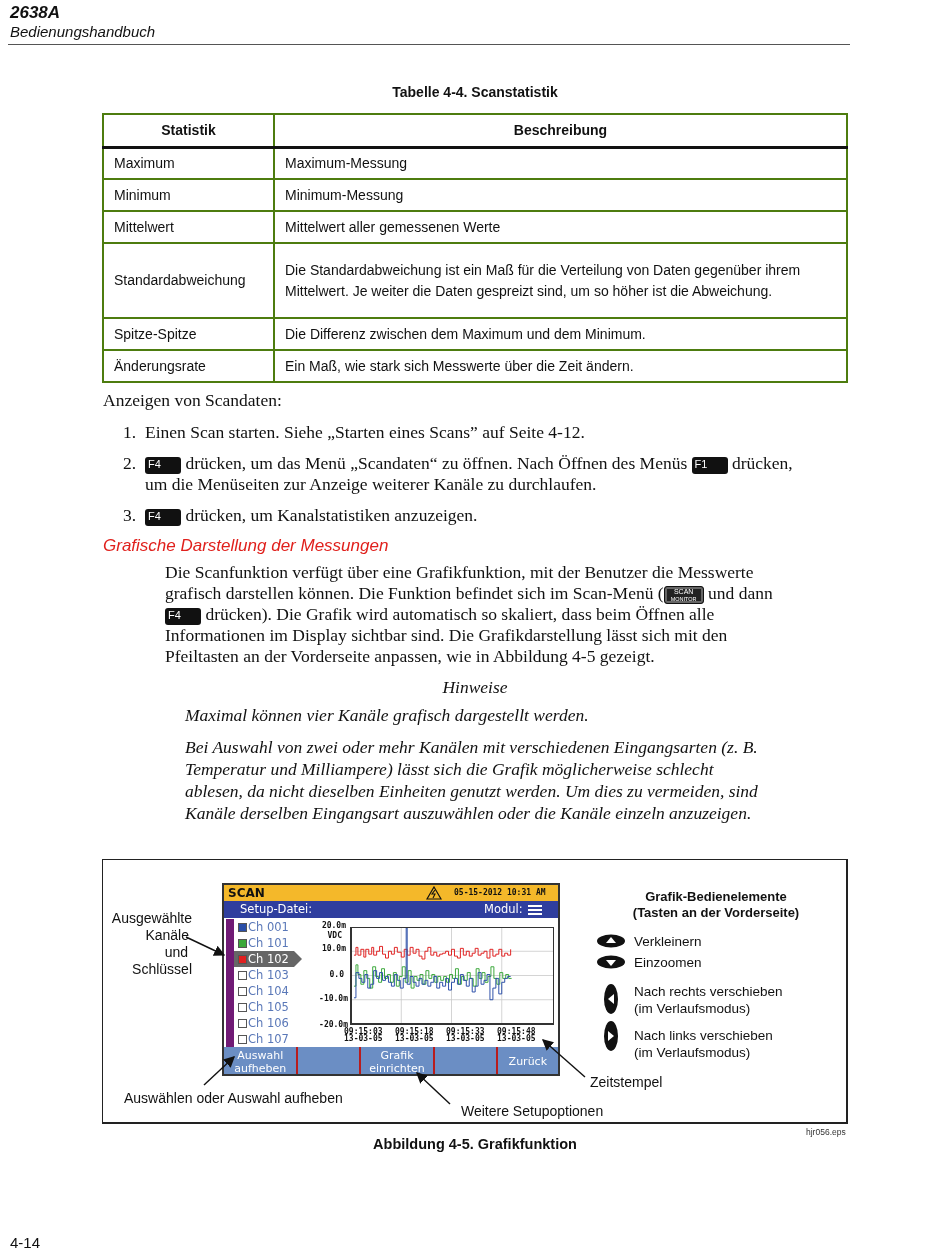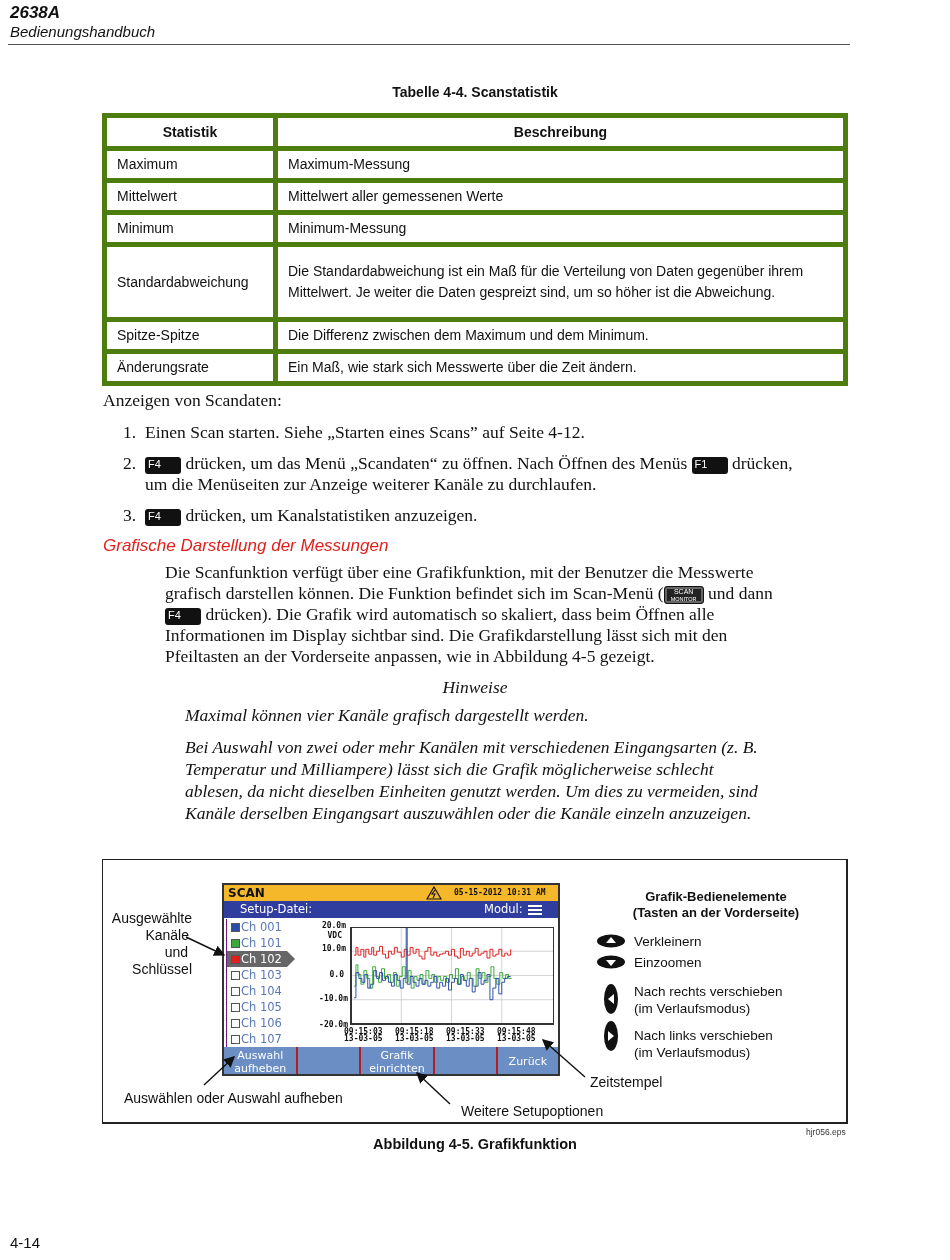--- a/index.html
+++ b/index.html
@@ -6,21 +6,21 @@
   html, body { width: 950px; height: 1260px; background: #ffffff; }
   body { position: relative; font-family: "Liberation Sans", sans-serif; color: #111; overflow: hidden; }
 
   .hdr-model { position: absolute; left: 10px; top: 3px; font: italic bold 17px "Liberation Sans", sans-serif; }
   .hdr-sub { position: absolute; left: 10px; top: 23px; font: italic 15px "Liberation Sans", sans-serif; }
   .hdr-rule { position: absolute; left: 8px; top: 44px; width: 842px; height: 1px; background: #555; }
 
   .tbl-caption { position: absolute; left: 0; width: 950px; top: 84px; text-align: center; font: bold 14px "Liberation Sans", sans-serif; }
 
   table.stats { position: absolute; left: 102px; top: 113px; width: 746px; border-collapse: collapse; font: 14px "Liberation Sans", sans-serif; }
-  table.stats th, table.stats td { border: 5px solid #4d7c0f; text-align: left; vertical-align: middle; }
+  table.stats th, table.stats td { border: 2px solid #4d7c0f; text-align: left; vertical-align: middle; }
   table.stats th { font-weight: bold; text-align: center; height: 33px; border-bottom: 3px solid #111; }
   table.stats td { padding: 0 10px; height: 32px; line-height: 21px; }
   table.stats td.tall { height: 75px; }
   table.stats col.c1 { width: 171px; }
 
   .serif { font-family: "Liberation Serif", serif; font-size: 17.5px; line-height: 21px; color: #111; }
   .p-intro { position: absolute; left: 103px; top: 390px; }
   .step { position: absolute; left: 103px; margin-left: 20px; }
   .step .num { display: inline-block; width: 22px; }
   .step .cont { display: block; padding-left: 22px; }
@@ -40,21 +40,21 @@
   .scr-top { position: absolute; left: 0; top: 0; width: 334px; height: 16px; background: #f4b82a; }
   .scr-title { position: absolute; left: 4px; top: 1px; font: bold 12px "DejaVu Sans", sans-serif; color: #111; }
   .scr-status { position: absolute; left: 136px; top: 16px; width: 64px; height: 16px; background: #4db34a; font: 11.5px "DejaVu Sans", sans-serif; text-align: center; line-height: 15px; color: #111; }
   .scr-warn { position: absolute; left: 202px; top: 1px; width: 16px; height: 14px; }
   .scr-date { position: absolute; left: 230px; top: 3px; font: bold 8px "DejaVu Sans Mono", monospace; color: #111; }
   .scr-bar { position: absolute; left: 0; top: 16px; width: 334px; height: 17px; background: #2f3e9e; color: #fff; }
   .scr-setup { position: absolute; left: 16px; top: 1px; font: 11.5px "DejaVu Sans", sans-serif; }
   .scr-modul { position: absolute; left: 260px; top: 1px; font: 11.5px "DejaVu Sans", sans-serif; }
   .scr-menu-icon { position: absolute; left: 304px; top: 4px; width: 14px; height: 10px; border-top: 2px solid #fff; border-bottom: 2px solid #fff; }
   .scr-menu-icon::after { content: ""; position: absolute; left: 0; top: 2px; width: 14px; height: 2px; background: #fff; }
-  .ch-list { position: absolute; left: 2px; top: 34px; width: 72px; border-left: 1px solid #701a75; }
+  .ch-list { position: absolute; left: 2px; top: 34px; width: 72px; border-left: 8px solid #701a75; }
   .ch { position: relative; height: 16px; font: 11.5px "DejaVu Sans", sans-serif; color: #5a78b8; line-height: 16px; padding-left: 4px; white-space: nowrap; }
   .ch .sw { display: inline-block; width: 9px; height: 9px; border: 1px solid #555; margin-right: 1px; vertical-align: -1px; background: #fff; }
   .ch.sel { background: #666; color: #fff; width: 60px; }
   .ch.sel::after { content: ""; position: absolute; right: -8px; top: 0; border-top: 8px solid transparent; border-bottom: 8px solid transparent; border-left: 8px solid #666; }
   .yt { position: absolute; font: bold 8px "DejaVu Sans Mono", monospace; color: #111; text-align: right; width: 36px; }
   .plot { position: absolute; left: 126px; top: 42px; width: 204px; height: 98px; border: 1px solid #333; border-left-width: 2px; border-bottom-width: 2px; }
   .xt { position: absolute; top: 143px; font: bold 8px "DejaVu Sans Mono", monospace; color: #111; line-height: 7px; text-align: center; }
   .scr-btns { position: absolute; left: 0; top: 162px; width: 334px; height: 29px; display: flex; gap: 2px; background: #b91c1c; }
   .scr-btn { flex: 1; background: #6b8ec4; color: #fff; font: 11px "DejaVu Sans", sans-serif; text-align: center; display: flex; align-items: center; justify-content: center; line-height: 13px; }
 
@@ -84,26 +84,26 @@
       <th>Statistik</th>
       <th>Beschreibung</th>
     </tr>
   </thead>
   <tbody>
     <tr>
       <td>Maximum</td>
       <td>Maximum-Messung</td>
     </tr>
     <tr>
+      <td>Minimum</td>
+      <td>Minimum-Messung</td>
+    </tr>
+    <tr>
       <td>Mittelwert</td>
       <td>Mittelwert aller gemessenen Werte</td>
-    </tr>
-    <tr>
-      <td>Minimum</td>
-      <td>Minimum-Messung</td>
     </tr>
     <tr>
       <td class="tall">Standardabweichung</td>
       <td class="tall">Die Standardabweichung ist ein Maß für die Verteilung von Daten gegenüber ihrem Mittelwert. Je weiter die Daten gespreizt sind, um so höher ist die Abweichung.</td>
     </tr>
     <tr>
       <td>Spitze-Spitze</td>
       <td>Die Differenz zwischen dem Maximum und dem Minimum.</td>
     </tr>
     <tr>

